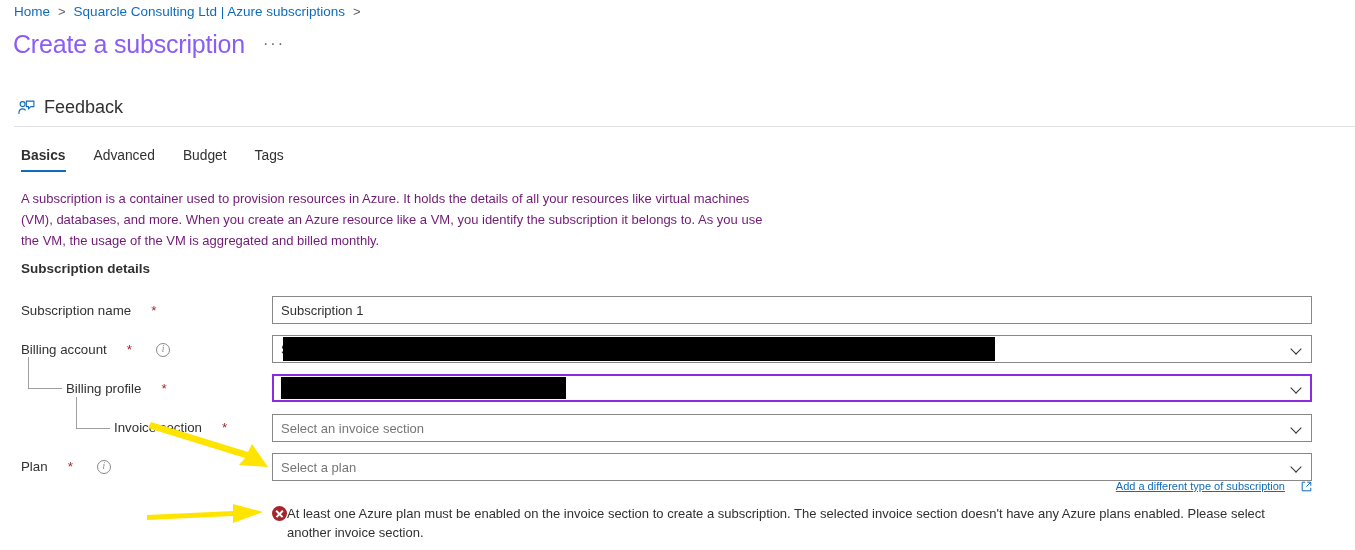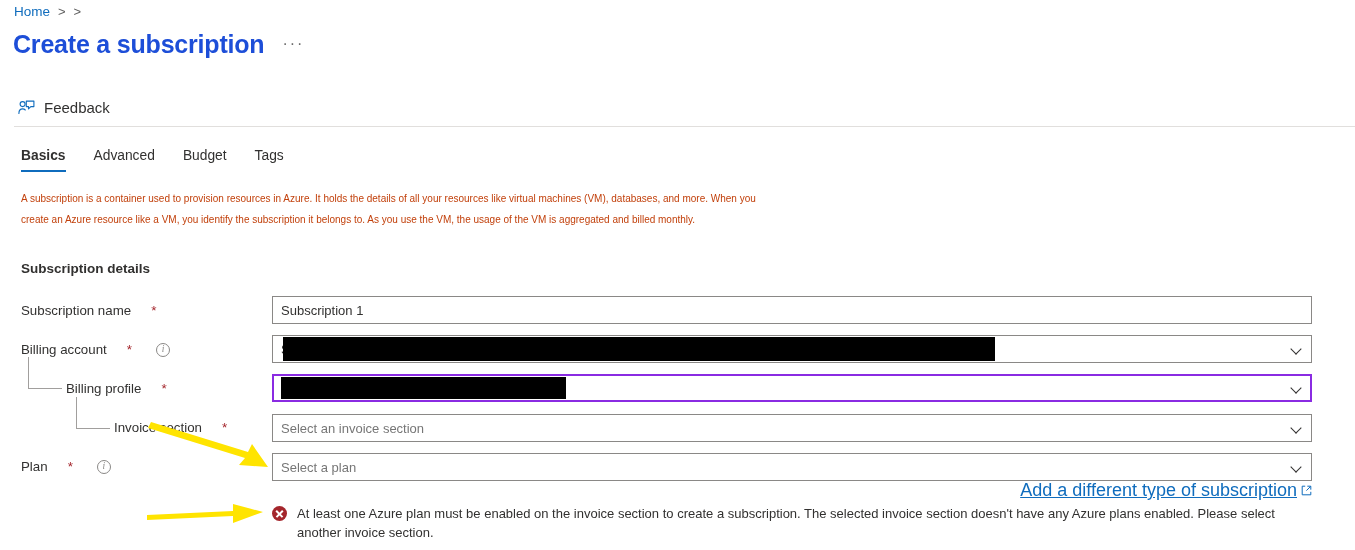--- a/index.html
+++ b/index.html
@@ -21,37 +21,37 @@
   }
   .crumb-link { color: #0f6cbd; cursor: pointer; white-space: nowrap; }
   .crumb-sep { color: #616161; font-size: 13px; }
 
   
   .title-row {
     position: absolute; left: 13px; top: 29px;
     display: flex; align-items: baseline; gap: 18px;
   }
   .page-title {
-    font-size: 25px; font-weight: 700; color: #1d4ed8;
+    font-size: 25px; font-weight: 400; color: #8b5cf6;
     letter-spacing: -0.2px; line-height: 30px; margin:0;
   }
   .ellipsis-btn {
     color: #6b6b6b; font-size: 16px; letter-spacing: 2px;
     cursor: pointer; user-select:none; line-height: 16px;
     position: relative; top: -4px;
   }
 
   
   .cmdbar {
     position: absolute; left: 0; top: 88px; width: 1355px; height: 38px;
     display: flex; align-items: center; padding-left: 18px;
   }
   .cmd-item {
     display: flex; align-items: center; gap: 9px;
-    font-size: 15px; color: #323130; cursor: pointer;
+    font-size: 18px; color: #323130; cursor: pointer;
   }
   .cmd-sep { position:absolute; left:14px; right:0; top:126px; height:1px; background:#e1dfdd; }
 
   
   .tabs {
     position: absolute; left: 18px; top: 148px;
     display: flex; align-items: flex-end; gap: 0;
   }
   .tab {
     font-size: 13.8px; color: #323130; padding: 0 14px 9px 14px;
@@ -60,21 +60,21 @@
   .tab:first-child { padding-left: 3px; }
   .tab.active { font-weight: 700; }
   .tab.active::after {
     content:""; position:absolute; left:3px; right:14px; bottom:0;
     height:2px; background:#0f6cbd;
   }
 
   
   .desc {
     position: absolute; left: 21px; top: 188px; width: 745px;
-    font-size: 10px; line-height: 21px; color: #c2410c;
+    font-size: 13px; line-height: 21px; color: #701a75;
   }
   .section-title {
     position: absolute; left: 21px; top: 261px;
     font-size: 13.5px; font-weight: 700; color: #323130;
   }
 
   
   .lbl {
     position: absolute; font-size: 13.3px; color: #323130;
     display: flex; align-items: center; gap: 20px; white-space: nowrap;
@@ -113,28 +113,28 @@
     transform: rotate(45deg);
   }
   .redact {
     position: absolute; top: 1px; bottom: 1px;
     background: #000; pointer-events: none;
   }
 
   
   .sub-link {
     position: absolute; right: 43px; top: 480px;
-    font-size: 18px; color: #0f6cbd; text-decoration: underline;
-    cursor: pointer; display: flex; align-items: center; gap: 4px;
+    font-size: 11px; color: #0f6cbd; text-decoration: underline;
+    cursor: pointer; display: flex; align-items: center; gap: 16px;
   }
 
   
   .error-box {
     position: absolute; left: 272px; top: 504px; width: 1010px;
-    display: flex; gap: 10px; align-items: flex-start;
+    display: flex; align-items: flex-start;
   }
   .err-icon {
     flex: 0 0 15px; width: 15px; height: 15px; border-radius: 50%;
     background: #a4262c; position: relative; margin-top: 2px;
   }
   .err-icon::before, .err-icon::after {
     content:""; position:absolute; left:3px; top:6.7px;
     width:9px; height:1.6px; background:#fff;
   }
   .err-icon::before { transform: rotate(45deg); }
@@ -145,20 +145,21 @@
   .arrow-svg { position: absolute; pointer-events: none; }
 </style>
 </head>
 <body>
 
 <div class="page">
 
   <div class="breadcrumb">
     <span class="crumb-link">Home</span>
     <span class="crumb-sep">&gt;</span>
+    <span class="crumb-link">Squarcle Consulting Ltd | Azure subscriptions</span>
     <span class="crumb-sep">&gt;</span>
   </div>
 
   <div class="title-row">
     <h1 class="page-title">Create a subscription</h1>
     <span class="ellipsis-btn">···</span>
   </div>
 
   <div class="cmdbar">
     <div class="cmd-item">

